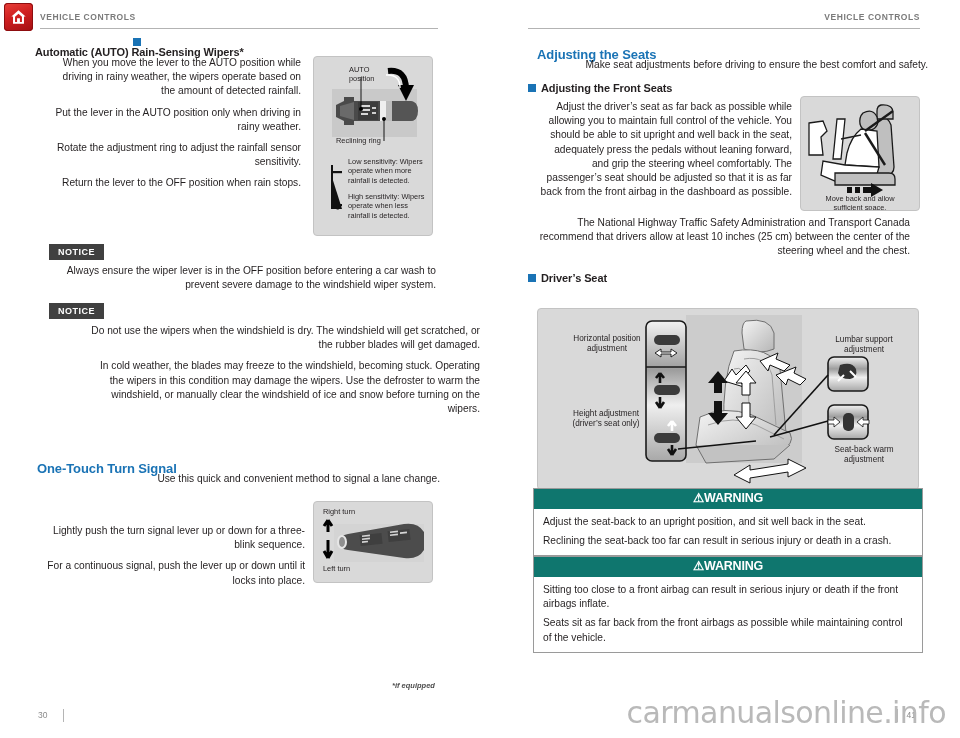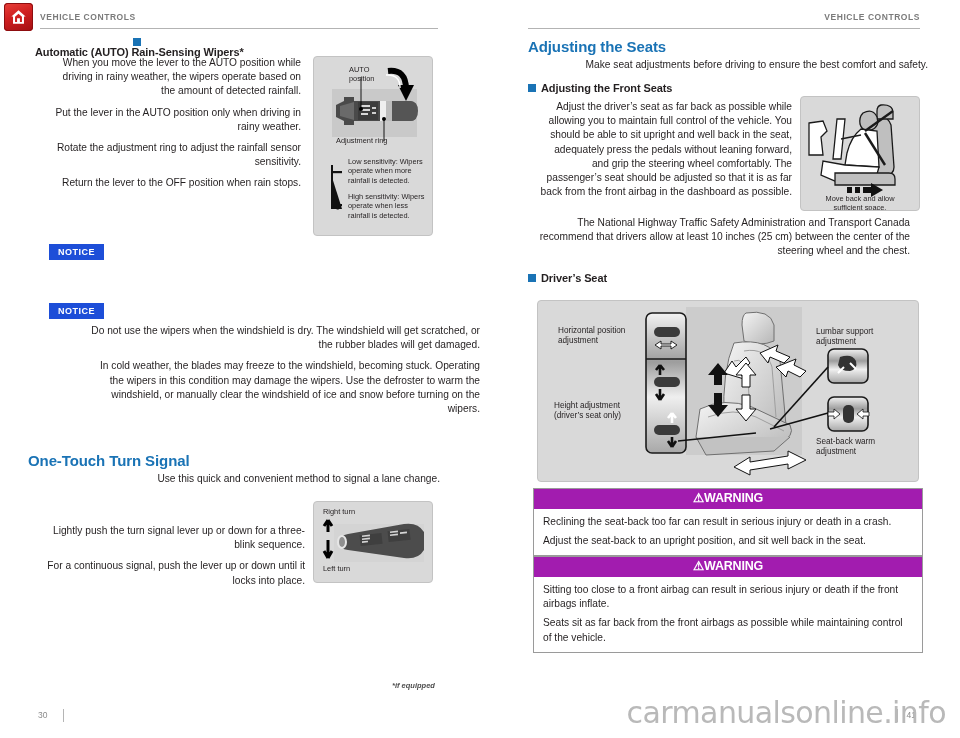--- a/index.html
+++ b/index.html
@@ -50,22 +50,22 @@
     border-radius: 4px;
     background: linear-gradient(160deg, #e8413a 0%, #cf1f20 45%, #a30f12 100%);
     box-shadow: 0 0 0 1px #8d0d0f inset;
     display: flex; align-items: center; justify-content: center;
   }
   .logo svg { display: block; }
 
   
   h1.sec-title {
     position: absolute;
-    margin: 0;
-    font-size: 15px;
+    margin: 9px;
+    font-size: 13px;
     font-weight: bold;
     color: #1a73b5;
     letter-spacing: -0.1px;
   }
   .sub-head {
     position: absolute;
     font-size: 11px;
     font-weight: bold;
     color: #231f20;
     letter-spacing: -0.1px;
@@ -87,21 +87,21 @@
     line-height: 14.2px;
     color: #231f20;
     text-align: right;
   }
   .body-text p { margin: 0 0 7px 0; }
   .body-text p:last-child { margin-bottom: 0; }
 
   
   .notice-tag {
     position: absolute;
-    background: #1d4ed8;
+    background: #404040;
     color: #fff;
     font-size: 9px;
     font-weight: bold;
     letter-spacing: 0.5px;
     padding: 3px 9px 3px 9px;
     line-height: 10px;
   }
 
   
   .illus {
@@ -127,21 +127,21 @@
   .illus-label.big { font-size: 8.2px; line-height: 10px; }
 
   
   .warnbox {
     position: absolute;
     border: 1px solid #9a9a9a;
     background: #fff;
     box-sizing: border-box;
   }
   .warnbox .warnbar {
-    background: #a21caf;
+    background: #0f766e;
     color: #fff;
     text-align: center;
     font-size: 12.5px;
     font-weight: bold;
     letter-spacing: -0.2px;
     padding: 3px 0 4px 0;
     line-height: 13px;
   }
   .warnbox .warnbody {
     padding: 6px 9px 7px 9px;
@@ -242,26 +242,29 @@
       <path d="M17 117 L28 152 L17 152 Z" fill="#111"></path>
       <rect x="17" y="108" width="2" height="44" fill="#111"></rect>
       <rect x="19" y="114" width="9" height="2.2" fill="#111"></rect>
       <rect x="19" y="147" width="9" height="2.2" fill="#111"></rect>
       <rect x="22.6" y="143.5" width="2.2" height="9" fill="#111"></rect>
     </svg>
     <div class="illus-label" style="left:35px; top:8px; text-align:left;">
       <span>AUTO</span><br>
       <span>position</span>
     </div>
-    <div class="illus-label" style="left:22px; top:79px;">Adjustment ring</div>
+    <div class="illus-label" style="left:22px; top:79px;">Reclining ring</div>
     <div class="illus-label" style="left:34px; top:100px; width:78px;">Low sensitivity: Wipers operate when more rainfall is detected.</div>
     <div class="illus-label" style="left:34px; top:135px; width:78px;">High sensitivity: Wipers operate when less rainfall is detected.</div>
   </div>
 
   <div class="notice-tag" style="left:49px; top:244px;">NOTICE</div>
+  <div class="body-text" style="left:46px; top:264px; width:390px;">
+    <p>Always ensure the wiper lever is in the OFF position before entering a car wash to prevent severe damage to the windshield wiper system.</p>
+  </div>
 
   <div class="notice-tag" style="left:49px; top:303px;">NOTICE</div>
   <div class="body-text" style="left:46px; top:324px; width:390px;margin-left:44px;">
     <p>Do not use the wipers when the windshield is dry. The windshield will get scratched, or the rubber blades will get damaged.</p>
     <p>In cold weather, the blades may freeze to the windshield, becoming stuck. Operating the wipers in this condition may damage the wipers. Use the defroster to warm the windshield, or manually clear the windshield of ice and snow before turning on the wipers.</p>
   </div>
 
   <h1 class="sec-title" style="left:28px; top:452px;">One-Touch Turn Signal</h1>
   <div class="body-text" style="left:40px; top:472px; width:400px;">
     <p>Use this quick and convenient method to signal a lane change.</p>
@@ -359,21 +362,21 @@
       <span>Move back and allow</span><br>
       <span>sufficient space.</span>
     </div>
   </div>
 
   <div class="sub-head" style="left:48px; top:272px;">
     <span class="bullet"></span>
     <span>Driver’s Seat</span>
   </div>
 
-  <div class="illus" style="left:57px; top:300px; width:380px; height:180px;">
+  <div class="illus" style="left:57px; top:308px; width:380px; height:180px;text-align:center;">
     <svg width="380" height="180" viewBox="0 0 380 180" aria-hidden="true">
       <defs>
         <linearGradient id="metal" x1="0" y1="0" x2="0" y2="1">
           <stop offset="0%" stop-color="#f2f2f2"></stop>
           <stop offset="35%" stop-color="#9d9d9d"></stop>
           <stop offset="60%" stop-color="#efefef"></stop>
           <stop offset="100%" stop-color="#a8a8a8"></stop>
         </linearGradient>
         <linearGradient id="seatg" x1="0" y1="0" x2="1" y2="1">
           <stop offset="0%" stop-color="#f4f4f4"></stop>
@@ -463,22 +466,22 @@
       <span>Seat-back warm</span><br>
       <span>adjustment</span>
     </div>
   </div>
 
   <div class="warnbox" style="left:53px; top:488px; width:390px;">
     <div class="warnbar">
       <span>⚠</span><span>WARNING</span>
     </div>
     <div class="warnbody">
+      <p>Adjust the seat-back to an upright position, and sit well back in the seat.</p>
       <p>Reclining the seat-back too far can result in serious injury or death in a crash.</p>
-      <p>Adjust the seat-back to an upright position, and sit well back in the seat.</p>
     </div>
   </div>
 
   <div class="warnbox" style="left:53px; top:556px; width:390px;">
     <div class="warnbar">
       <span>⚠</span><span>WARNING</span>
     </div>
     <div class="warnbody">
       <p>Sitting too close to a front airbag can result in serious injury or death if the front airbags inflate.</p>
       <p>Seats sit as far back from the front airbags as possible while maintaining control of the vehicle.</p>

